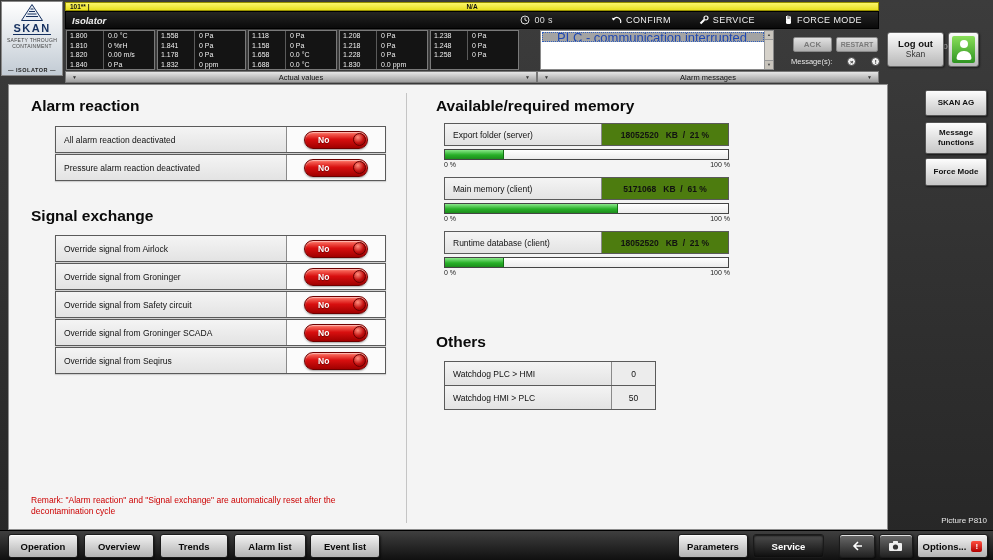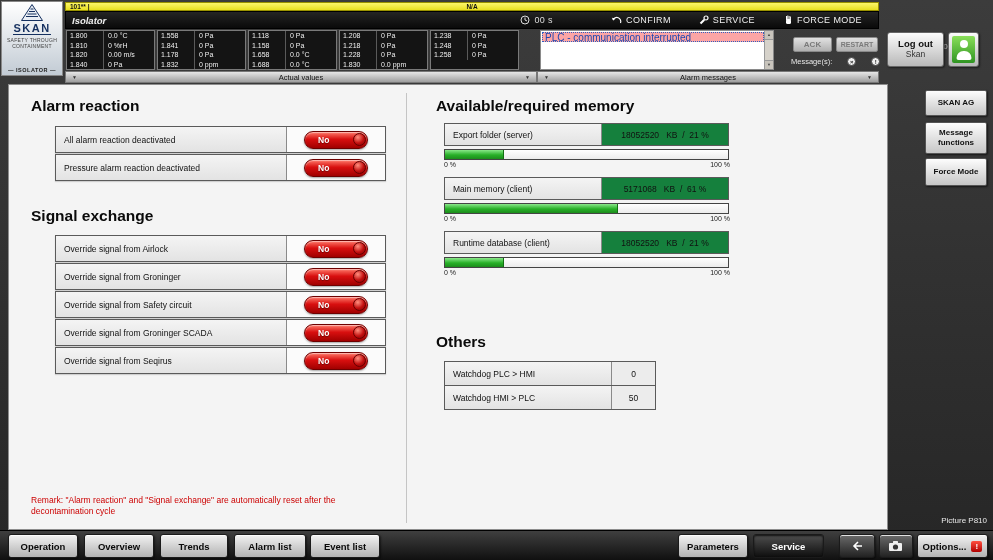--- a/index.html
+++ b/index.html
@@ -28,21 +28,21 @@
   .clock .d{font-size:8px;color:#b8b8b8;}
 
   
   .vp{position:absolute;top:30px;width:89px;height:40px;background:#141414;border:1px solid #7a7a7a;box-sizing:border-box;}
   .vrow{display:flex;height:9.5px;}
   .vtag{width:33px;padding-left:3px;font-size:7px;color:#f0f0f0;display:flex;align-items:center;}
   .vval{flex:1;border-left:1px solid #5a5a5a;padding-left:4px;font-size:7px;color:#f0f0f0;display:flex;align-items:center;white-space:nowrap;}
 
   
   .alarm-panel{position:absolute;left:540px;top:30px;width:234px;height:40px;background:#fff;border:1px solid #8a8a8a;box-sizing:border-box;}
-  .alarm-msg{position:absolute;left:1px;top:1px;right:9px;height:10px;background:#fca5a5;border:1px dotted #3060c0;color:#2048b0;font-size:10px;line-height:9px;padding-left:2px;white-space:nowrap;overflow:hidden;box-sizing:border-box;cursor:pointer;}
+  .alarm-msg{position:absolute;left:1px;top:1px;right:9px;height:10px;background:#a3a3a3;border:1px dotted #3060c0;color:#2048b0;font-size:13px;line-height:9px;padding-left:14px;white-space:nowrap;overflow:hidden;box-sizing:border-box;cursor:pointer;}
   .scrollbar{position:absolute;top:0;right:0;bottom:0;width:8px;background:#d6d2ca;border-left:1px solid #999;}
   .sb-btn{height:8px;font-size:4px;text-align:center;line-height:8px;background:#c8c4bc;border-bottom:1px solid #999;color:#444;cursor:pointer;}
   .sb-btn.bottom{position:absolute;bottom:0;width:100%;border-top:1px solid #999;border-bottom:none;}
 
   .hdr-btn{position:absolute;height:15px;background:linear-gradient(#e2e2e2,#b0b0b0);border:1px solid #8a8a8a;border-radius:2px;color:#7a7a7a;font-size:8px;font-weight:bold;display:flex;align-items:center;justify-content:center;box-sizing:border-box;cursor:pointer;}
   .msg-line{position:absolute;left:791px;top:57px;display:flex;align-items:center;gap:15px;color:#e8e8e8;font-size:7.5px;}
   .mi{width:9px;height:9px;border-radius:50%;display:flex;align-items:center;justify-content:center;font-size:6px;font-weight:bold;box-sizing:border-box;}
   .mi-x,.mi-e{background:#f0f0f0;color:#222;border:1px solid #444;}
   .mi-i{background:#2a6fd0;color:#fff;border:1px solid #1a4fa0;}
 
@@ -66,21 +66,21 @@
   .opt-row{position:absolute;left:30px;width:331px;height:27px;border:1px solid #5a5a5a;background:#4c1d95;display:flex;box-sizing:border-box;box-shadow:0 1px 1px rgba(0,0,0,.15);margin-left:16px;}
   .opt-label{width:231px;background:linear-gradient(#f4f4f4,#e3e3e3);border-right:1px solid #8a8a8a;display:flex;align-items:center;padding-left:8px;font-size:8.5px;color:#111;box-sizing:border-box;}
   .opt-cell{flex:1;background:#fbfbfb;display:flex;align-items:center;justify-content:center;}
 
   .toggle{position:relative;width:64px;height:18px;border-radius:9px;border:1px solid #6d0000;background:linear-gradient(#ff7a6a,#d80f0f 45%,#a00000);box-shadow:inset 0 1px 1px rgba(255,255,255,.5),0 1px 2px rgba(0,0,0,.35);cursor:pointer;box-sizing:border-box;}
   .t-text{position:absolute;left:13px;top:50%;transform:translateY(-50%);font-size:8.5px;font-weight:bold;color:#fff;text-shadow:0 1px 1px rgba(0,0,0,.4);}
   .t-knob{position:absolute;right:1.5px;top:1px;width:13px;height:13px;border-radius:50%;background:radial-gradient(circle at 35% 30%,#ff9080,#c41010 55%,#7a0000);border:1px solid #600;box-sizing:border-box;}
 
   .mem-box{position:absolute;left:435px;width:285px;height:23px;border:1px solid #5a5a5a;display:flex;background:#fff;box-sizing:border-box;}
   .mem-label{width:157px;background:linear-gradient(#f4f4f4,#e3e3e3);border-right:1px solid #8a8a8a;display:flex;align-items:center;padding-left:8px;font-size:8.5px;color:#111;box-sizing:border-box;}
-  .mem-value{flex:1;display:flex;align-items:center;justify-content:center;font-size:8.5px;color:#111;background:#15803d;white-space:pre;}
+  .mem-value{flex:1;display:flex;align-items:center;justify-content:center;font-size:8.5px;color:#111;background:#4d7c0f;white-space:pre;font-weight:bold;}
   .mem-bar{position:absolute;left:435px;width:285px;height:11px;border:1px solid #444;background:linear-gradient(#fff,#ececec);box-sizing:border-box;}
   .mem-fill{height:100%;background:linear-gradient(#8ae88a,#28b028 55%,#1c8c1c);border-right:1px solid #127012;box-sizing:border-box;}
   .mem-scale{position:absolute;left:435px;width:286px;display:flex;justify-content:space-between;font-size:7px;color:#222;}
 
   .wd-row{position:absolute;left:435px;width:212px;height:25px;border:1px solid #5a5a5a;display:flex;background:#fff;box-sizing:border-box;}
   .wd-label{width:167px;background:linear-gradient(#f4f4f4,#e3e3e3);border-right:1px solid #8a8a8a;display:flex;align-items:center;padding-left:8px;font-size:8.5px;color:#111;box-sizing:border-box;}
   .wd-value{flex:1;display:flex;align-items:center;justify-content:center;font-size:8.5px;color:#111;background:#ececec;}
 
   .remark{position:absolute;left:22px;top:410px;width:348px;font-size:8.5px;color:#cc0000;line-height:1.3;}
 

